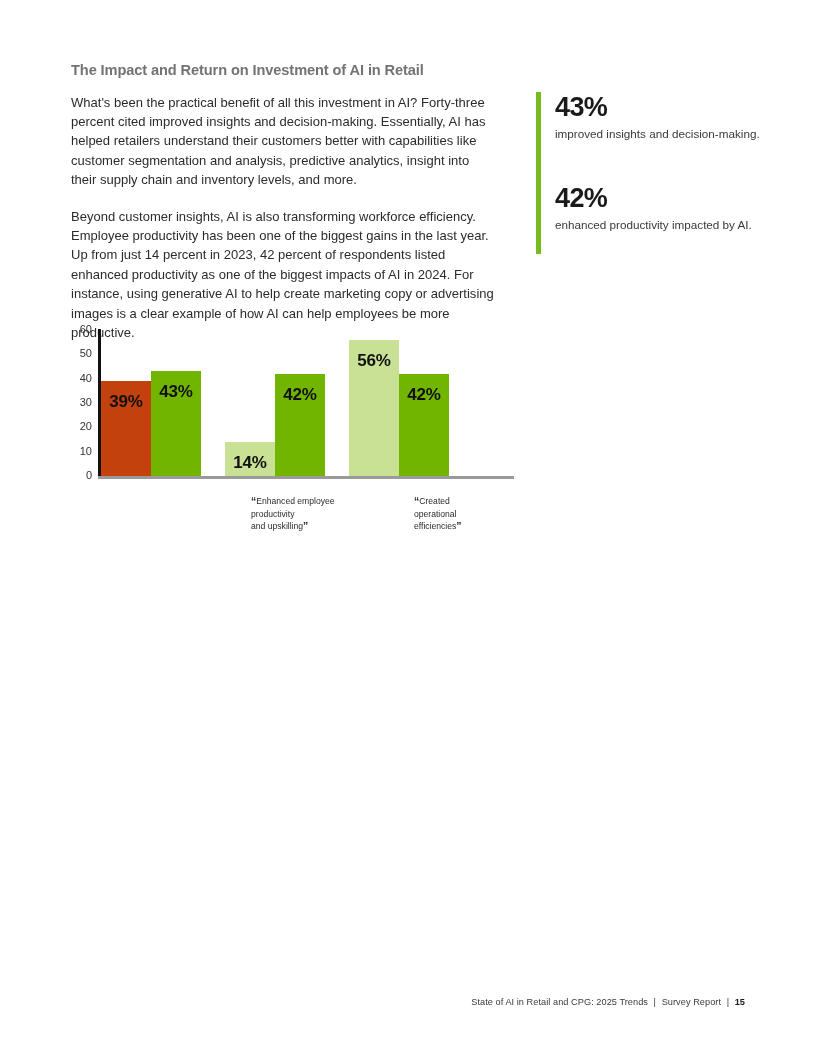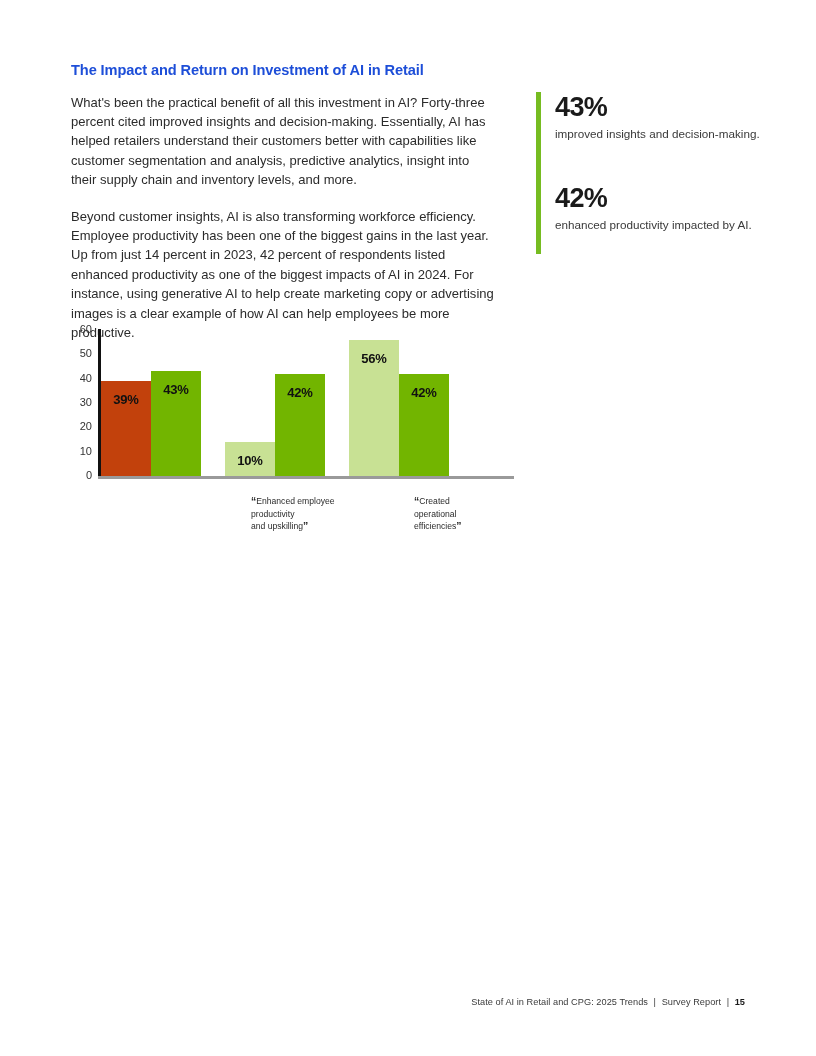--- a/index.html
+++ b/index.html
@@ -28,21 +28,21 @@
     position: absolute;
     left: 71px;
     top: 62px;
     width: 424px;
   }
 
   .section-title {
     font-size: 14.6px;
     font-weight: bold;
     letter-spacing: -0.1px;
-    color: #1d4ed8;
+    color: #737373;
     margin: 0 0 13px 0;
     line-height: 1.2;
   }
 
   .body-par {
     font-size: 13px;
     line-height: 19.4px;
     color: #2b2b2b;
     margin: 0 0 17px 0;
     letter-spacing: 0.01px;
@@ -178,21 +178,21 @@
     position: relative;
     width: 50px;
     display: flex;
     justify-content: center;
   }
   .bar.y2023 { background: #c8e194; }
   .bar.y2024 { background: #72b500; }
   .bar-value {
     position: absolute;
     top: 11px;
-    font-size: 13px;
+    font-size: 17px;
     font-weight: bold;
     color: #111111;
     letter-spacing: -0.2px;
     white-space: nowrap;
   }
 
   .cat-labels {
     position: relative;
     height: 52px;
     margin-top: 6px;
@@ -278,21 +278,21 @@
           <div class="bar y2023" id="bar-0-2023" style="height: 65%; background: #c2410c;">
             <span class="bar-value">39%</span>
           </div>
           <div class="bar y2024" id="bar-0-2024" style="height: 71.6667%; background: rgb(114, 181, 0);">
             <span class="bar-value">43%</span>
           </div>
         </div>
 
         <div class="bar-group">
           <div class="bar y2023" id="bar-1-2023" style="height: 23.3333%; background: rgb(200, 225, 148);">
-            <span class="bar-value">10%</span>
+            <span class="bar-value">14%</span>
           </div>
           <div class="bar y2024" id="bar-1-2024" style="height: 70%; background: rgb(114, 181, 0);">
             <span class="bar-value">42%</span>
           </div>
         </div>
 
         <div class="bar-group">
           <div class="bar y2023" id="bar-2-2023" style="height: 93.3333%; background: rgb(200, 225, 148);">
             <span class="bar-value">56%</span>
           </div>

